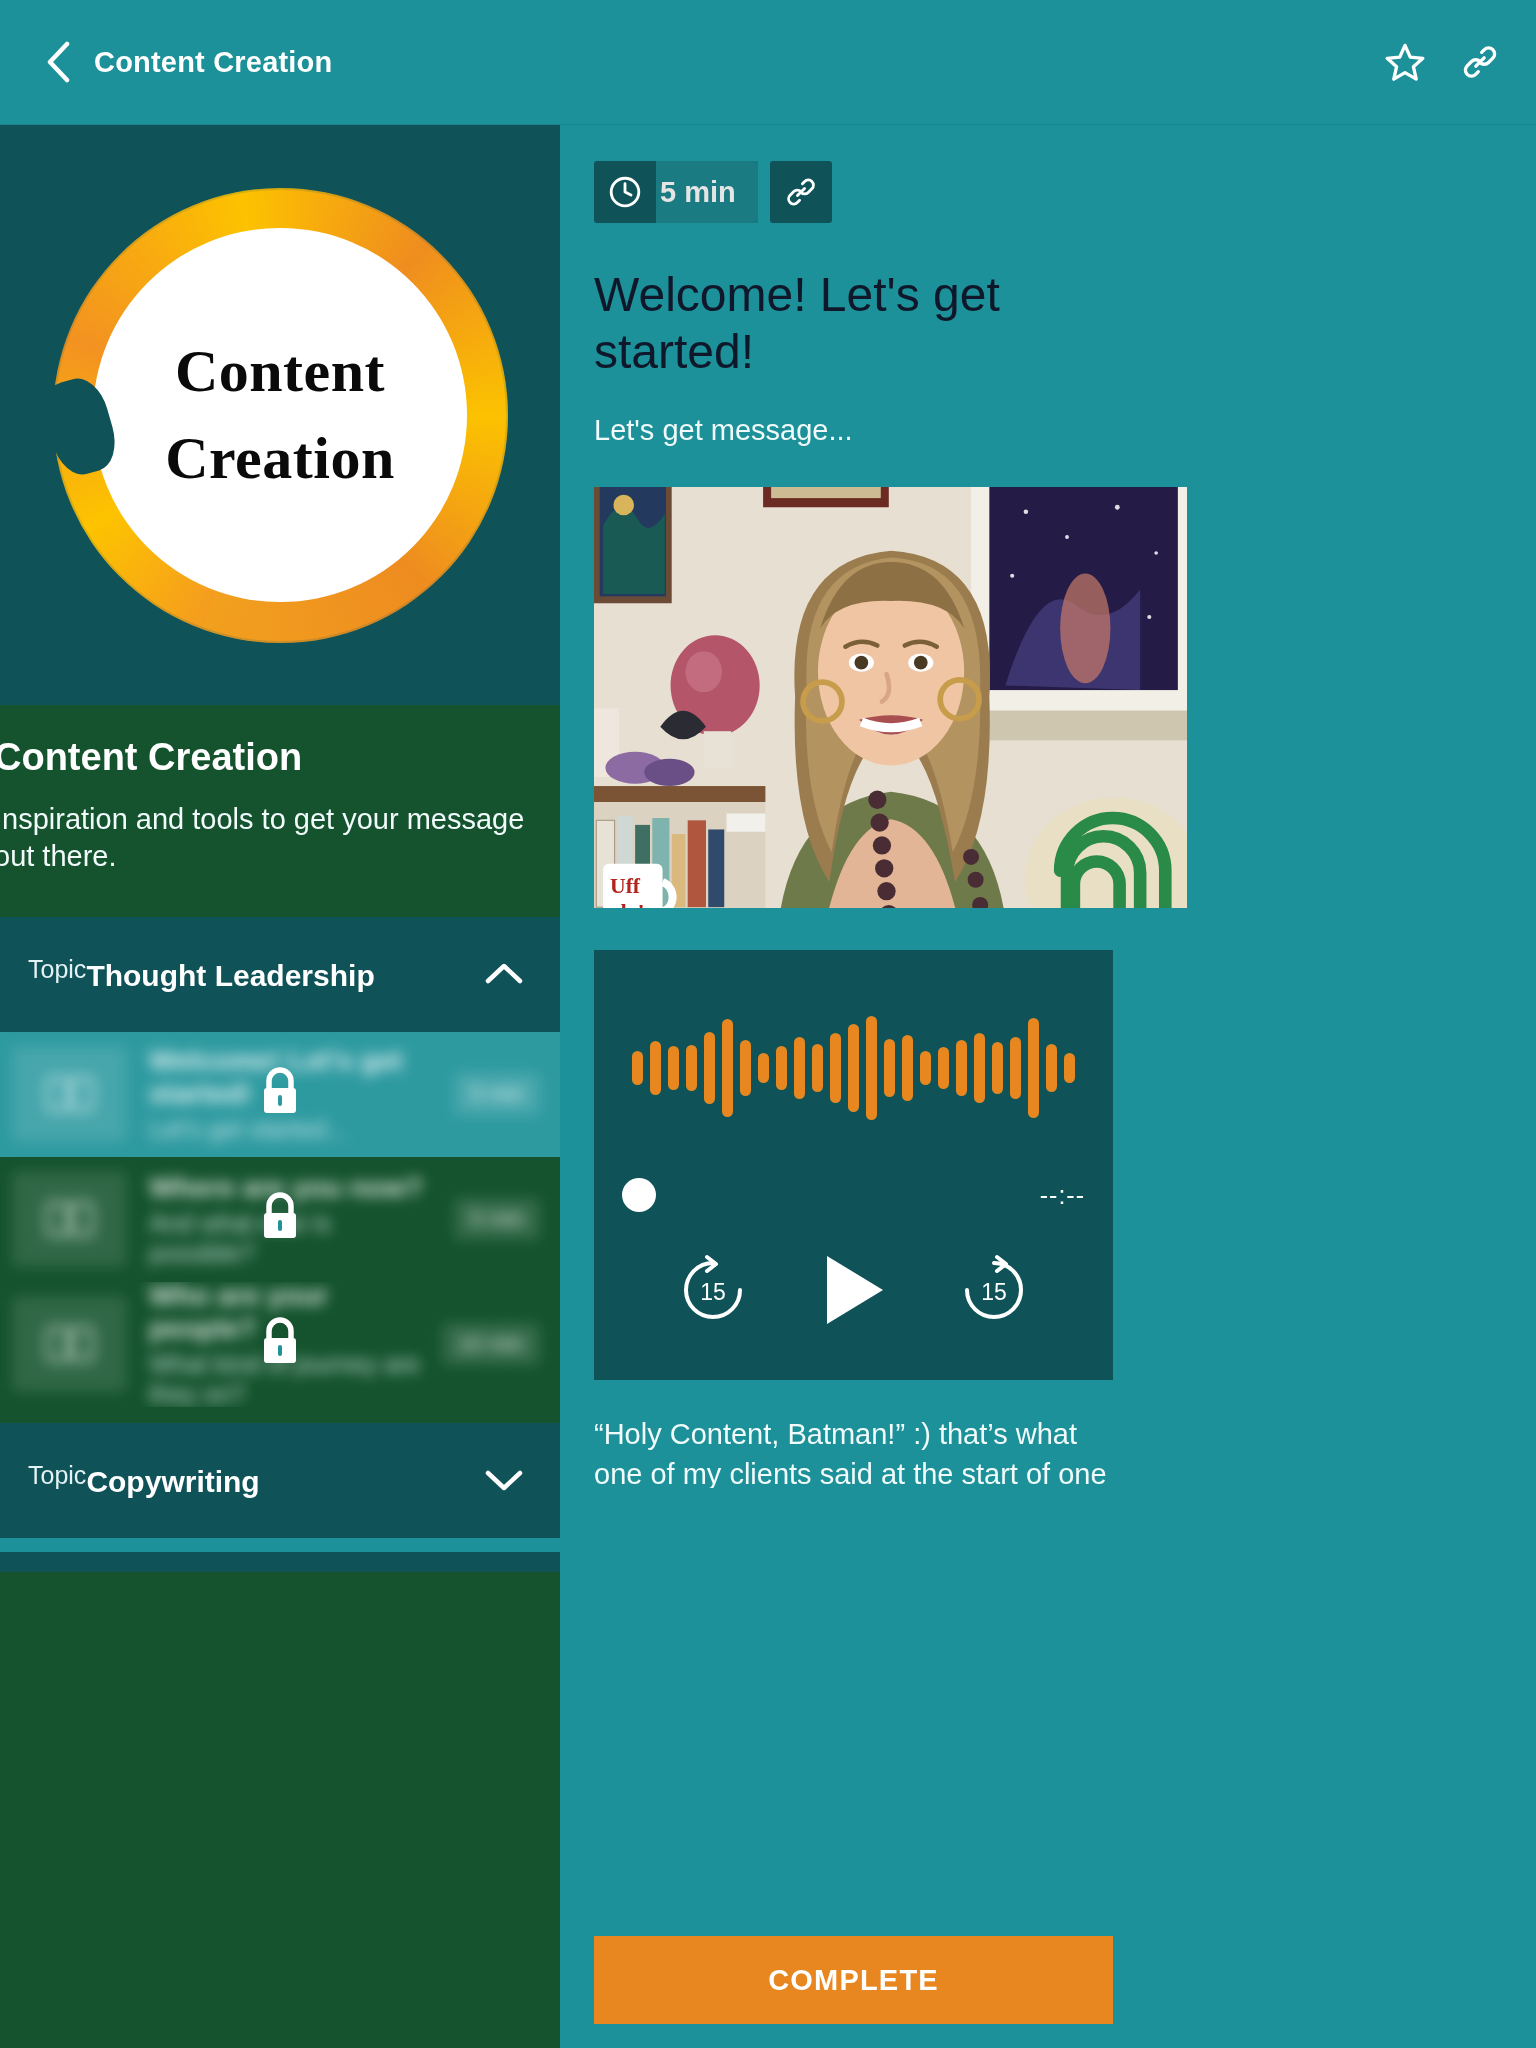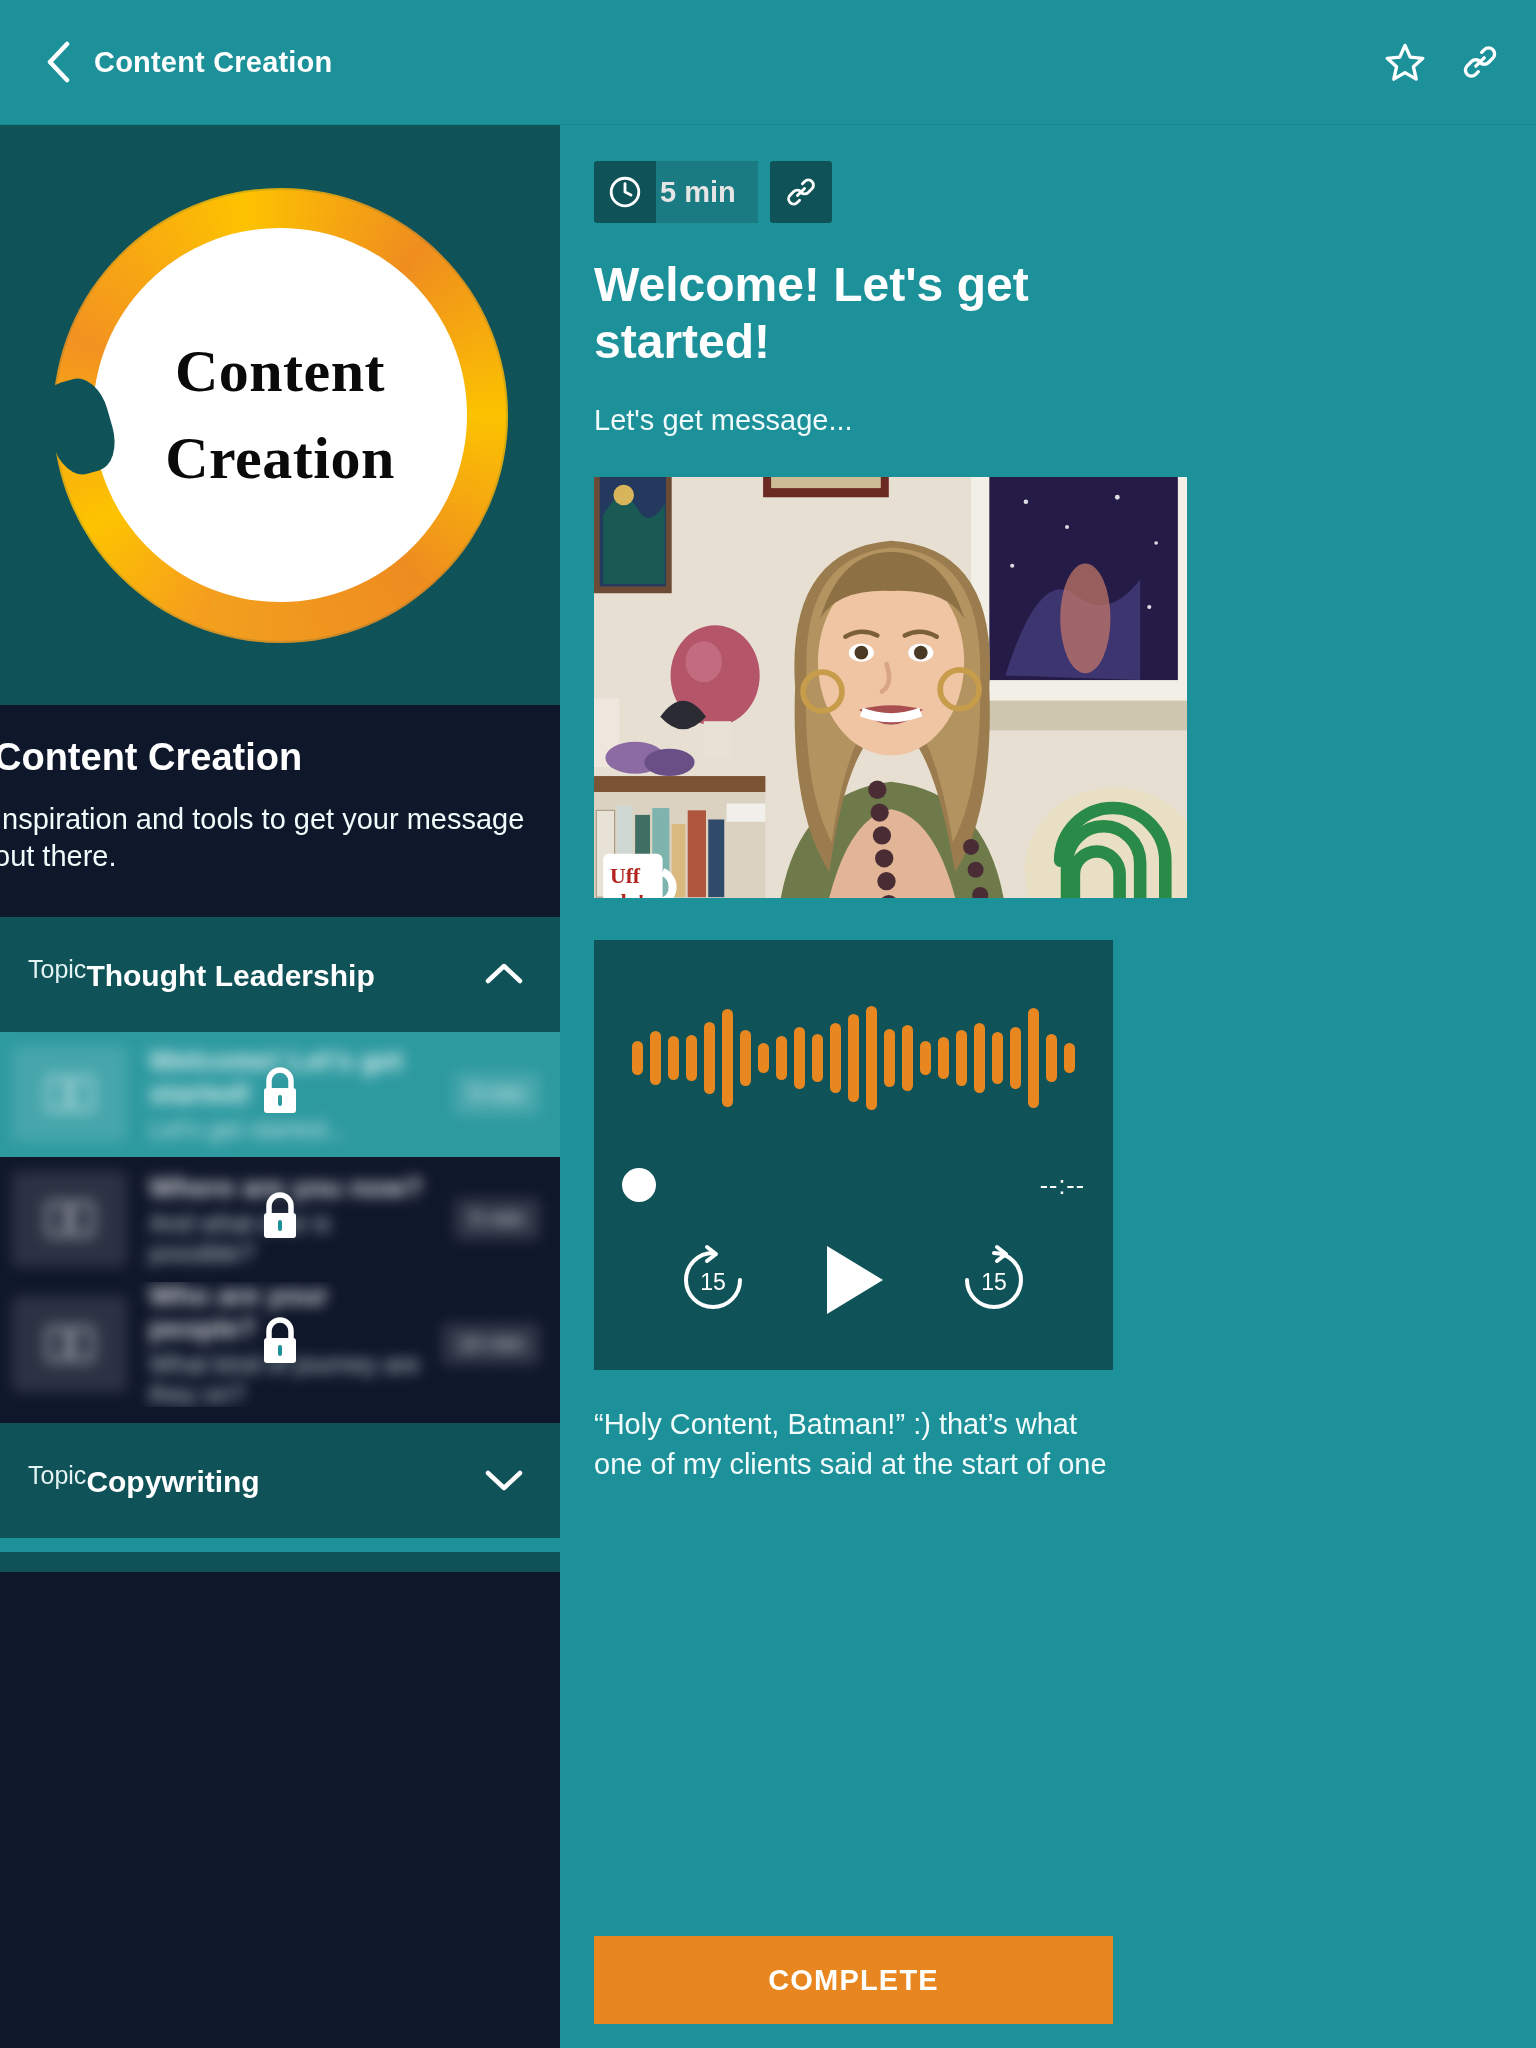--- a/index.html
+++ b/index.html
@@ -29,21 +29,21 @@
     margin-left:14px;
   }
   .topbar-actions{ margin-left:auto; display:flex; align-items:center; gap:34px; }
   .ic{ display:flex; align-items:center; justify-content:center; cursor:pointer; }
 
   
   .body{ display:flex; height:1923px; width:100%; }
 
   .sidebar{
     width:560px; min-width:560px;
-    background:#0f172a;
+    background:#14532d;
     position:relative;
     overflow:hidden;
   }
   .main{
     flex:1;
     background:#1c9199;
     position:relative;
     overflow:hidden;
   }
 
@@ -158,22 +158,22 @@
     padding:0 22px 0 4px; background:#1b7b82; height:62px;
     display:flex; align-items:center;
   }
   .pill-square{
     background:#0f5359; width:62px; height:62px;
     display:flex; align-items:center; justify-content:center;
     border-radius:3px; cursor:pointer;
   }
 
   .lesson-heading{
-    color:#ffffff; font-size:48px; font-weight:bold; line-height:1.18;
-    margin-top:34px; max-width:520px;
+    color:#0f172a; font-size:48px; font-weight:normal; line-height:1.18;
+    margin-top:44px; max-width:520px;
   }
   .lesson-desc{ color:#f0fafa; font-size:29px; margin-top:34px; }
 
   .video{
     margin-top:40px;
     width:593px; height:421px;
     position:relative; overflow:hidden;
     background:#2b2b2b;
   }
   .video svg{ display:block; width:100%; height:100%; }

